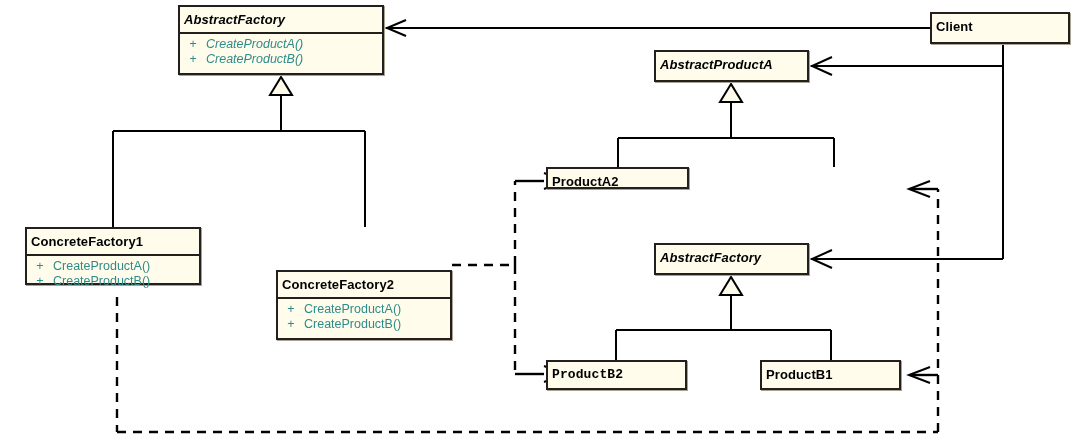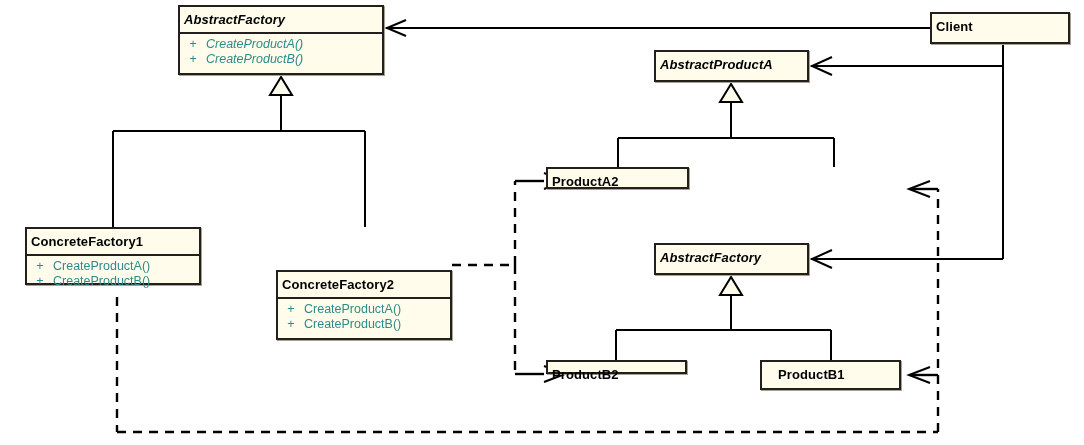--- a/index.html
+++ b/index.html
@@ -189,21 +189,21 @@
         <span class="vis">+</span>
         <span class="sig">CreateProductB()</span>
       </div>
     </div>
   </div>
 
   <div class="uml-box" style="left:654px; top:243px; width:155px; height:32px;">
     <div class="uml-title abstract">AbstractFactory</div>
   </div>
 
-  <div class="uml-box" style="left:546px; top:360px; width:141px; height:14px;">
+  <div class="uml-box" style="left:546px; top:360px; width:141px; height:30px;font-family:Liberation Mono, monospace;">
     <div class="uml-title">ProductB2</div>
   </div>
 
-  <div class="uml-box" style="left:760px; top:360px; width:141px; height:30px;padding-left:12px;">
+  <div class="uml-box" style="left:760px; top:360px; width:141px; height:30px;">
     <div class="uml-title">ProductB1</div>
   </div>
 
 </div>
 
 </body></html>

